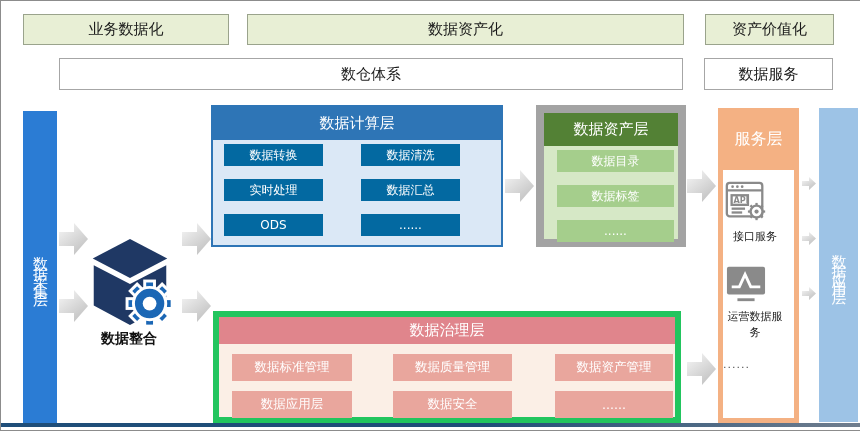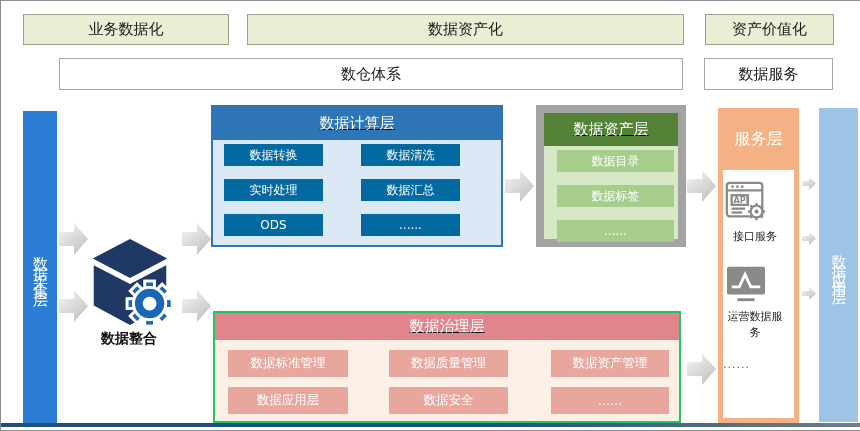--- a/index.html
+++ b/index.html
@@ -14,37 +14,37 @@
           background:#fff;border:1px solid #a6a6a6;font-size:15px;color:#1a1a1a;}
 
   
   .vbar{display:flex;align-items:center;justify-content:center;color:#fff;}
   .vbar .vtext{writing-mode:vertical-rl;text-orientation:upright;letter-spacing:9px;
                font-size:15px;line-height:1;}
   .bar-left{background:#2b7cd4;}
   .bar-right{background:#9dc3e6;}
 
   
-  .layerbox{border-style:solid;text-decoration:underline;}
+  .layerbox{border-style:solid;}
   .layer-head{display:flex;align-items:center;justify-content:center;color:#fff;font-size:15px;}
   .chip{display:flex;align-items:center;justify-content:center;color:#fff;font-size:12px;
         position:absolute;box-sizing:border-box;}
 
   
   .box-blue{background:#dbe8f6;border:2px solid #2e75b6;}
   .head-blue{background:#2e75b6;height:33px;}
   .chip-blue{background:#0369a1;}
 
   
   .box-green{background:#d6e8c6;border:8px solid #a3a3a3;}
   .head-green{background:#538135;height:33px;}
   .chip-green{background:#a5ce8c;}
 
   
-  .box-red{background:#fbefe6;border:2px solid #22c55e;}
+  .box-red{background:#fbefe6;border:6px solid #22c55e;}
   .head-red{background:#e0858c;height:27px;}
   .chip-red{background:#e9a69d;font-size:12.5px;}
 
   
   .box-orange{background:#f4b183;}
   .svc-head{height:62px;display:flex;align-items:center;justify-content:center;
             color:#fff;font-size:16px;}
   .svc-panel{position:absolute;left:5px;right:5px;top:62px;bottom:6px;background:#fff;
              display:flex;flex-direction:column;align-items:flex-start;}
   .svc-label{font-size:11px;color:#1a1a1a;text-align:center;line-height:1.5;width:64px;}

